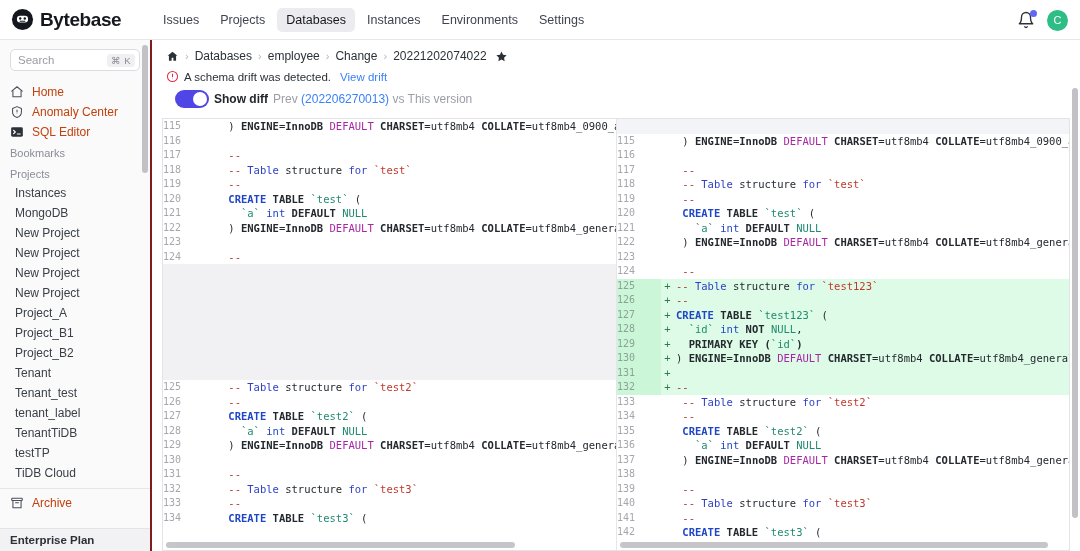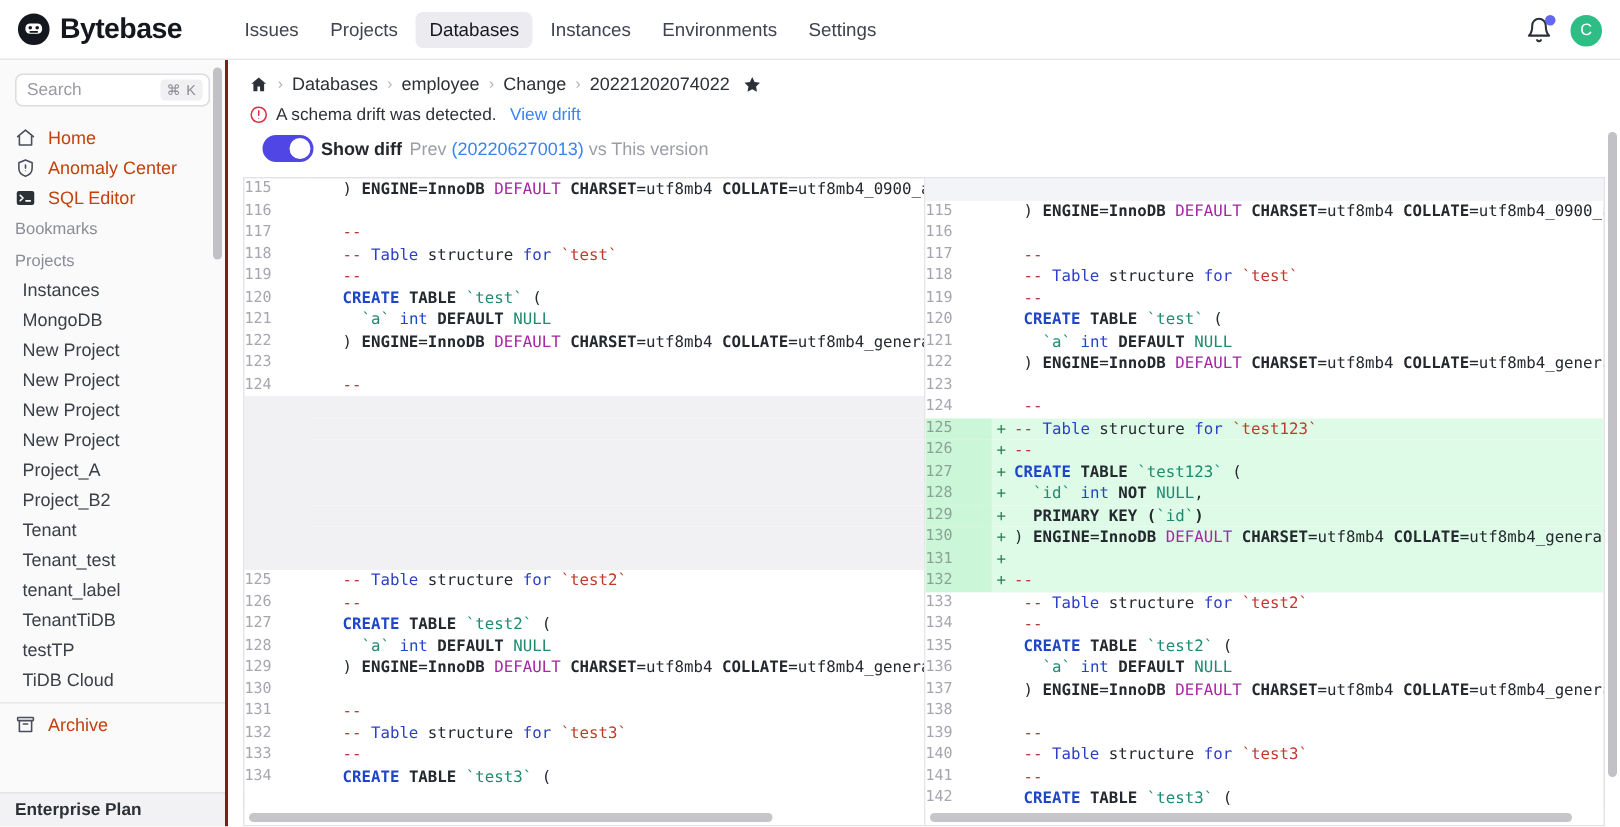--- a/index.html
+++ b/index.html
@@ -268,20 +268,21 @@
         <div class="side-head">Projects</div>
 
         <div id="project-list">
             <div class="proj-item">Instances</div>
             <div class="proj-item">MongoDB</div>
             <div class="proj-item">New Project</div>
             <div class="proj-item">New Project</div>
             <div class="proj-item">New Project</div>
             <div class="proj-item">New Project</div>
             <div class="proj-item">Project_A</div>
+            <div class="proj-item">Project_B1</div>
             <div class="proj-item">Project_B2</div>
             <div class="proj-item">Tenant</div>
             <div class="proj-item">Tenant_test</div>
             <div class="proj-item">tenant_label</div>
             <div class="proj-item">TenantTiDB</div>
             <div class="proj-item">testTP</div>
             <div class="proj-item">TiDB Cloud</div>
           </div>
 
         <div class="side-divider"></div>

